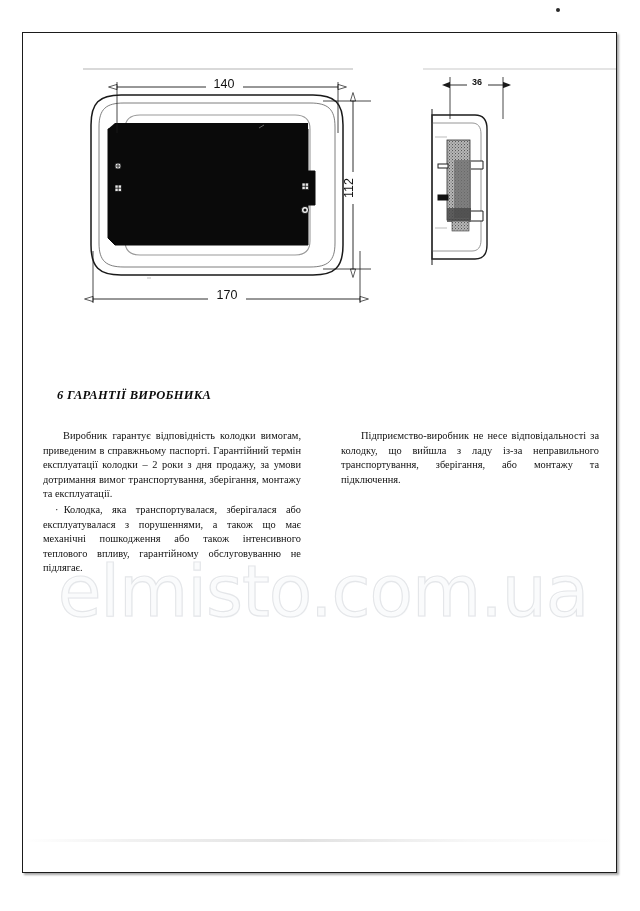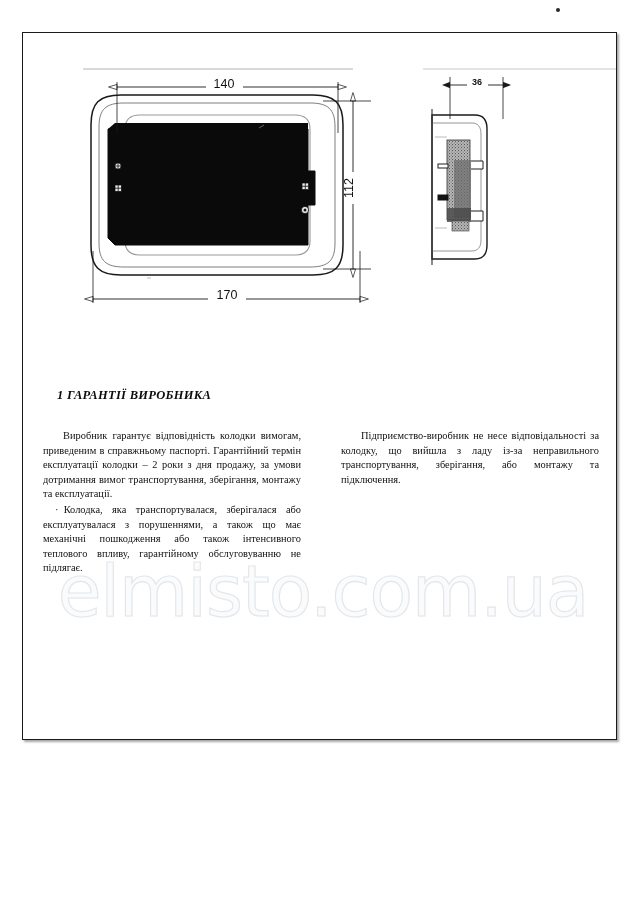--- a/index.html
+++ b/index.html
@@ -16,21 +16,21 @@
     overflow: hidden;
     font-family: "Liberation Serif", serif;
   }
 
   
   #page-sheet {
     position: absolute;
     left: 22px;
     top: 32px;
     width: 595px;
-    height: 708px;
+    height: 841px;
     background: #ffffff;
     border: 1.5px solid #1b1b1b;
     box-shadow: 2px 2px 2px rgba(0,0,0,0.35);
     box-sizing: border-box;
     overflow: hidden;
   }
 
   
   .speck {
     position: absolute;
@@ -296,21 +296,21 @@
           <rect x="444" y="43" width="21" height="12" fill="#ffffff"></rect>
         </g>
         <text x="454" y="52" text-anchor="middle" font-family="Liberation Sans, sans-serif" font-size="9" font-weight="bold" fill="#121212">36</text>
 
         <line x1="60" y1="36" x2="330" y2="36" stroke="#cccccc" stroke-width="1.4"></line>
         <line x1="400" y1="36" x2="595" y2="36" stroke="#c9c9c9" stroke-width="1.2"></line>
       </svg>
     </div>
 
 
-    <div id="section-heading">1 ГАРАНТІЇ ВИРОБНИКА</div>
+    <div id="section-heading">6 ГАРАНТІЇ ВИРОБНИКА</div>
 
     <div id="columns">
 
       <div class="column">
         <p>Виробник гарантує відповідність колодки вимогам, приведеним в справжньому паспорті. Гарантійний термін експлуатації колодки – 2 роки з дня продажу, за умови дотримання вимог транспортування, зберігання, монтажу та експлуатації.</p>
         <p class="dot-indent">Колодка, яка транспортувалася, зберігалася або експлуатувалася  з порушеннями, а також що має механічні  пошкодження  або також інтенсивного теплового впливу, гарантійному обслуговуванню не підлягає.</p>
       </div>
 
       <div class="column">
         <p>Підприємство-виробник не несе відповідальності за колодку, що вийшла з ладу із-за неправильного транспортування, зберігання, або монтажу та підключення.</p>

